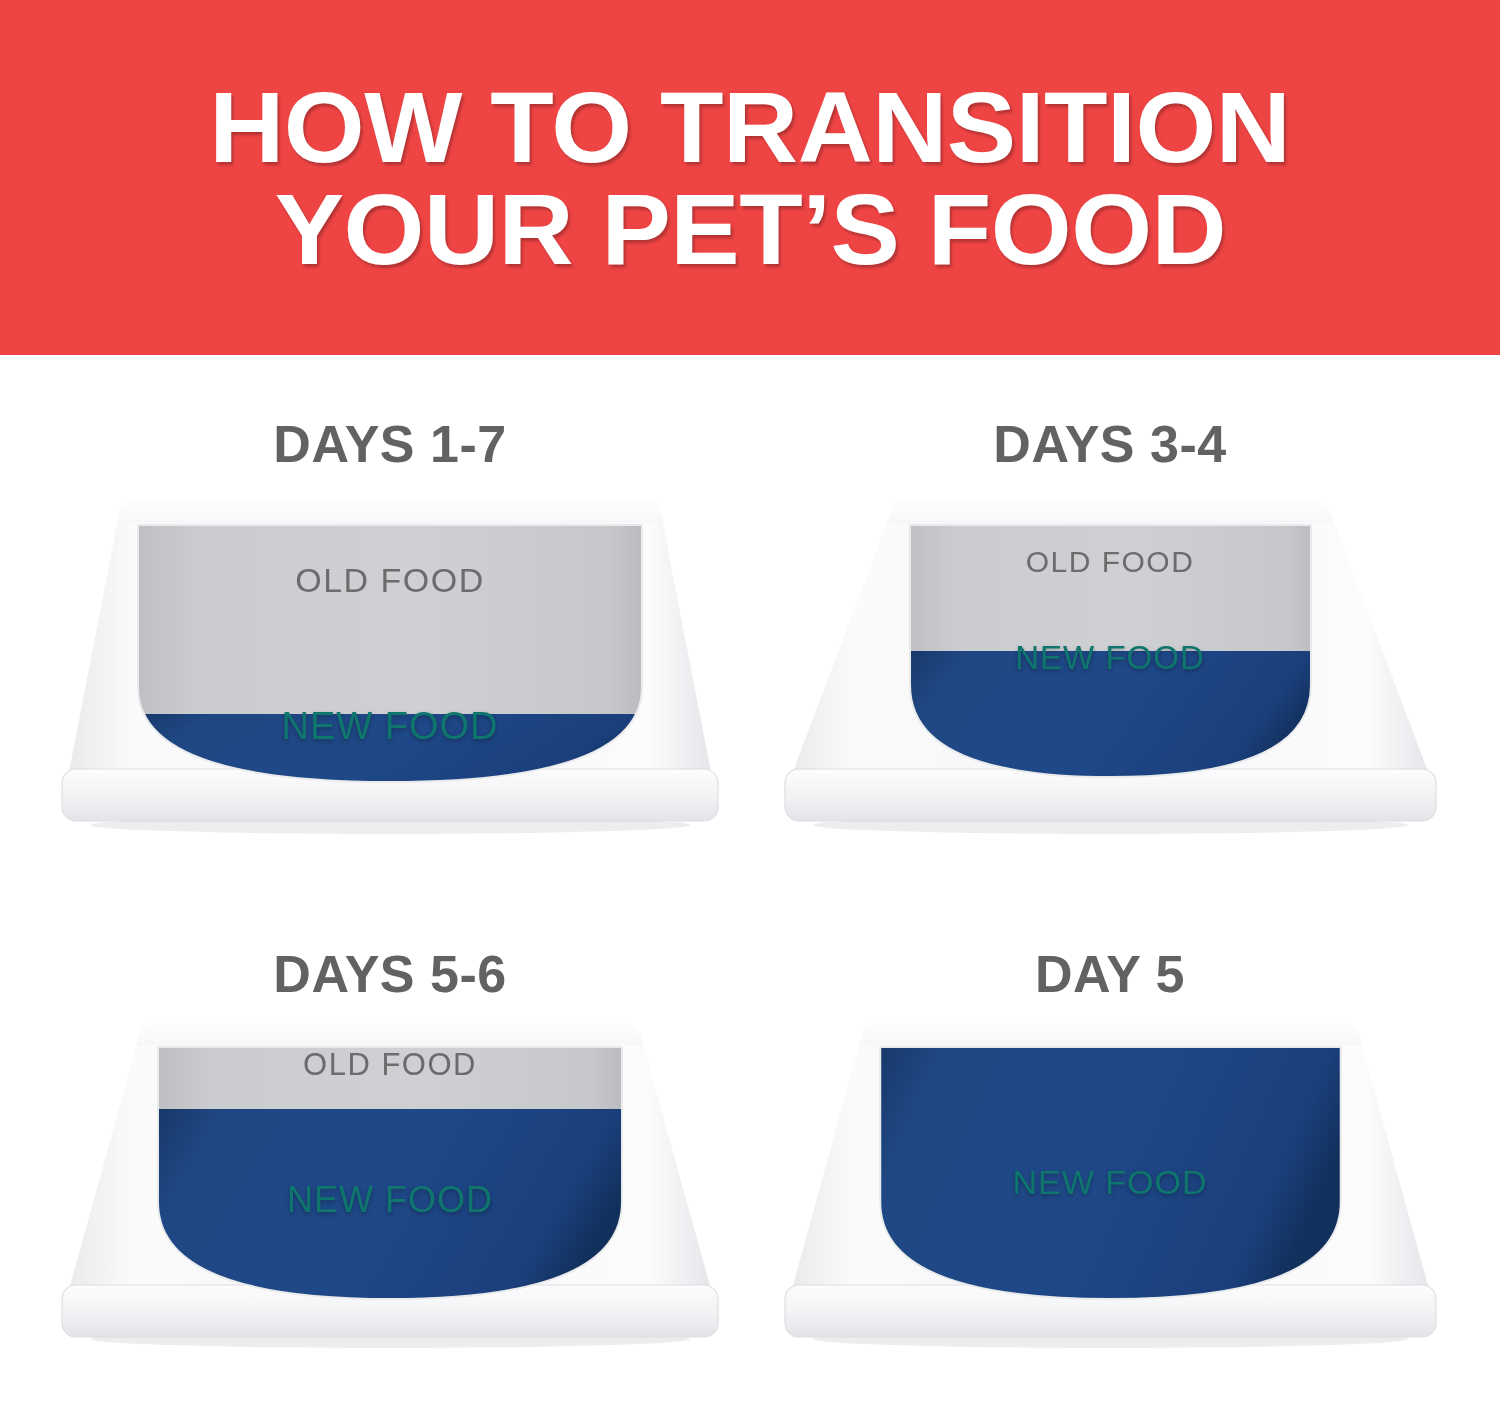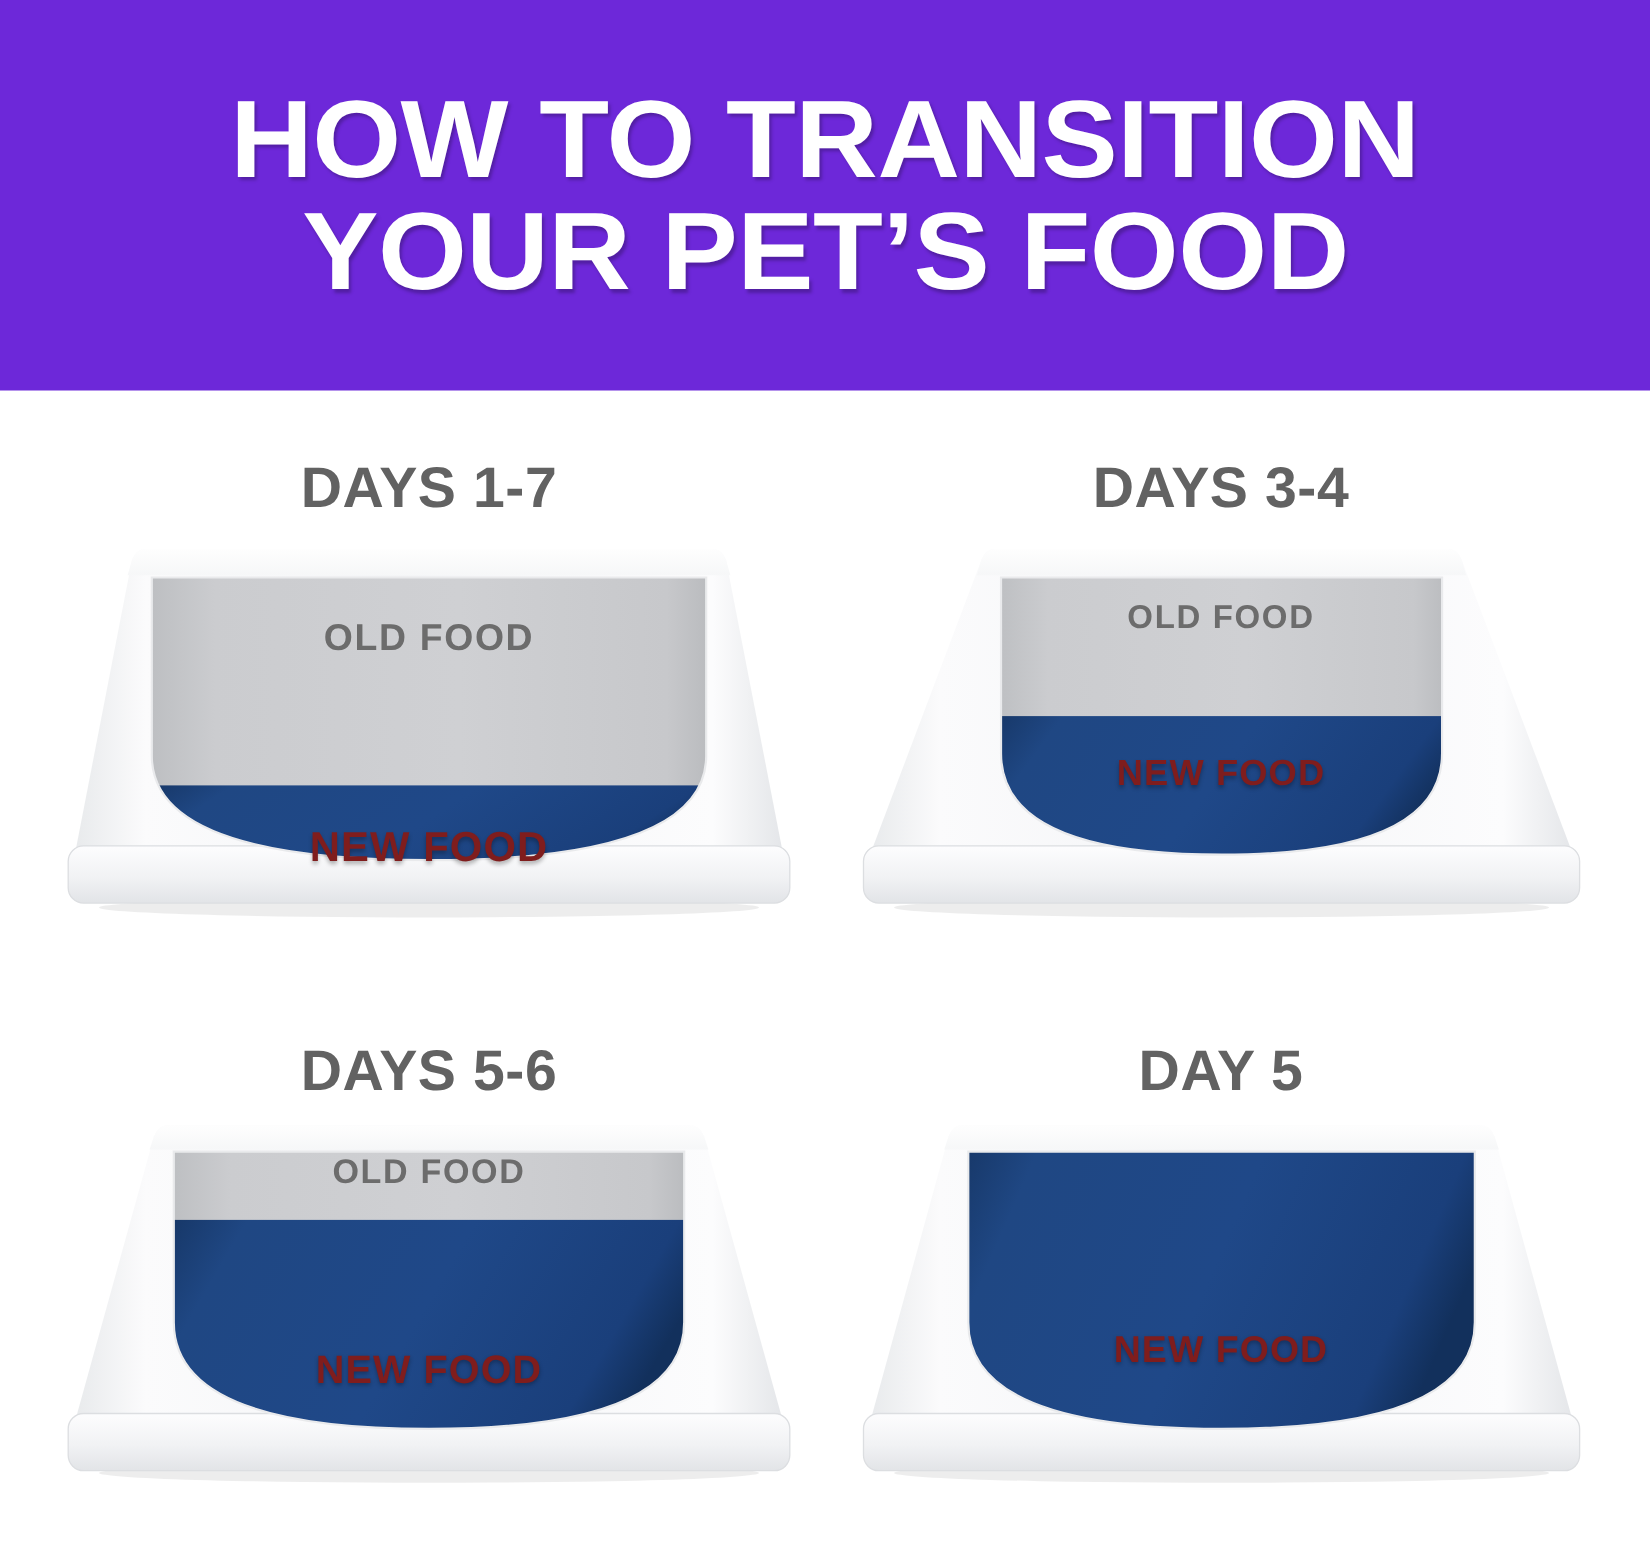--- a/index.html
+++ b/index.html
@@ -8,21 +8,21 @@
     background:#ffffff;
     font-family:"Liberation Sans", sans-serif;
     overflow:hidden;
     position:relative;
   }
 
   
   #header-banner {
     position:absolute; left:0; top:0;
     width:1500px; height:355px;
-    background:#6d28d9;
+    background:#ef4444;
     display:flex; flex-direction:column;
     align-items:center; justify-content:center;
   }
   #header-banner .title-line {
     color:#ffffff;
     font-weight:bold;
     font-size:96px;
     line-height:1.02;
     letter-spacing:-0.5px;
     text-align:center;
@@ -66,33 +66,32 @@
   .bowl-card.c2 .bowl-wrap,
   .bowl-card.c3 .bowl-wrap { height:350px; }
 
   .bowl-svg { display:block; width:100%; height:100%; }
 
   
   .food-label {
     position:absolute;
     left:0; width:100%;
     text-align:center;
-    font-weight:bold;
+    font-weight:normal;
     pointer-events:none;
     white-space:nowrap;
   }
   .food-label.old {
     color:#6c6c6c;
     letter-spacing:1.5px;
   }
   .food-label.new {
-    color:#7f1d1d;
+    color:#0f766e;
     letter-spacing:1px;
     text-shadow:0 2px 4px rgba(0,0,0,0.30);
-    margin-top:45px;
   }
 
   
   .c0 .food-label.old { font-size:34px; top:84px; }
   .c0 .food-label.new { font-size:38px; top:228px; }
   .c1 .food-label.old { font-size:30px; top:68px; }
   .c1 .food-label.new { font-size:33px; top:162px; }
   .c2 .food-label.old { font-size:31px; top:40px; }
   .c2 .food-label.new { font-size:36px; top:172px; }
   .c3 .food-label.new { font-size:34px; top:156px; }

